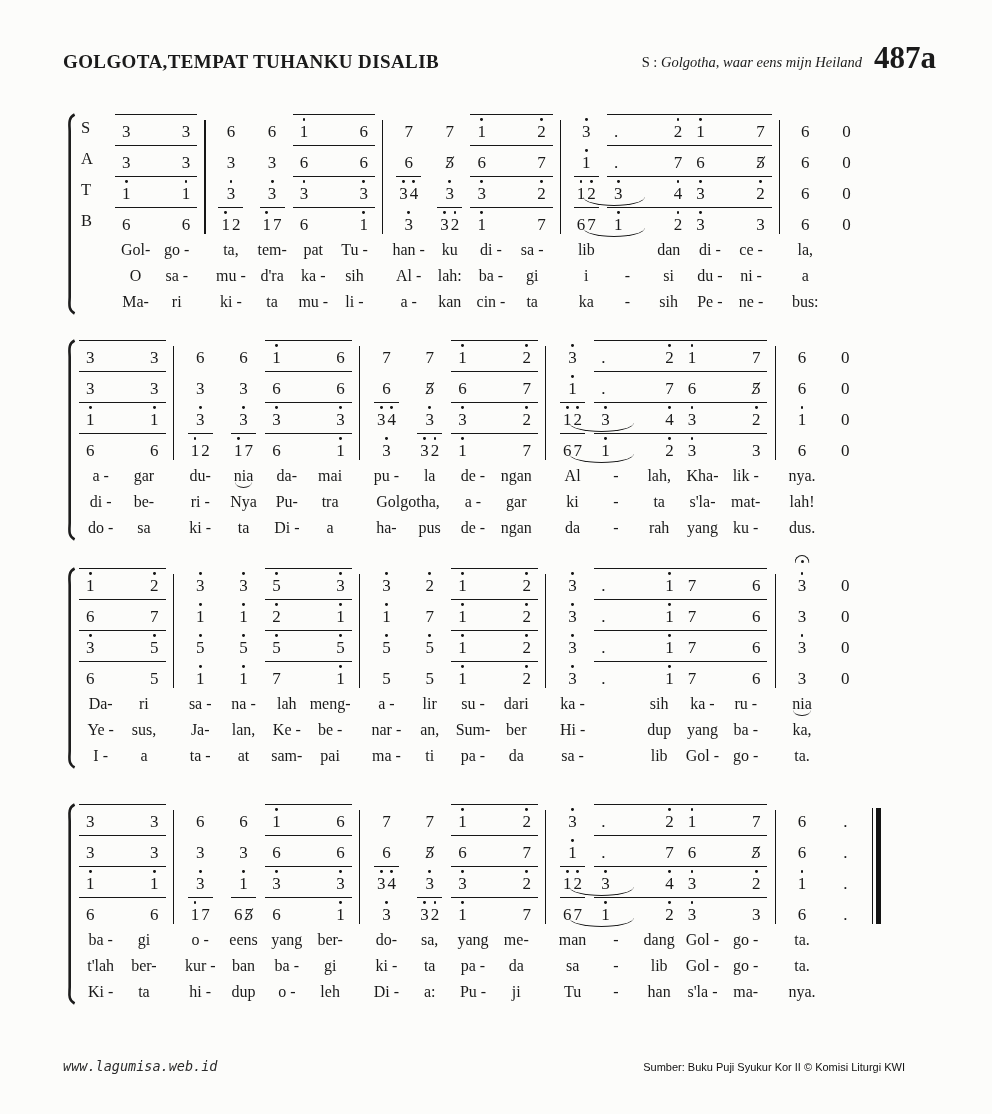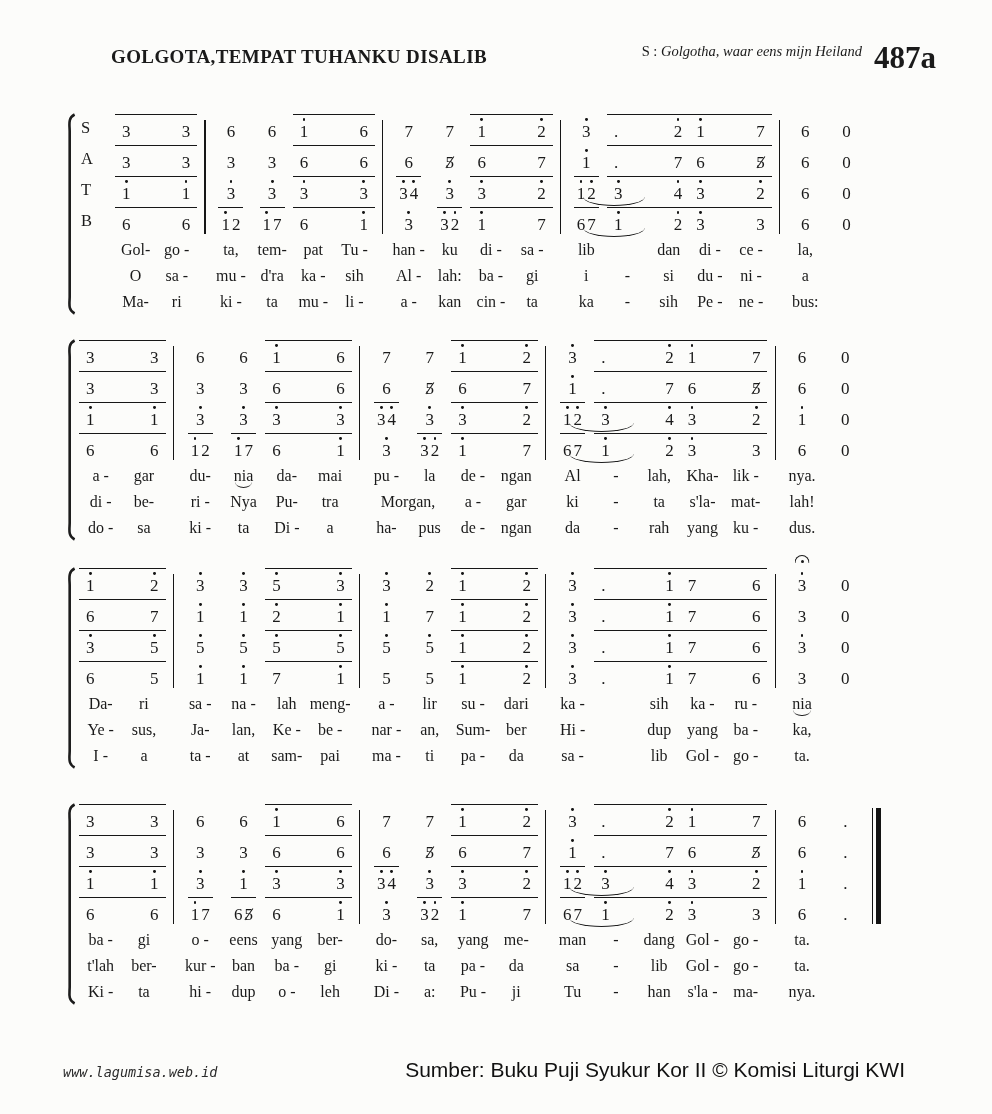--- a/index.html
+++ b/index.html
@@ -1,20 +1,20 @@
 <!DOCTYPE html>
 <html><head>
 <meta charset="utf-8">
 <style>
   html,body{margin:0;padding:0;background:#e8e8e6;}
   .page{position:relative;width:992px;height:1114px;background:#fcfcfa;color:#1a1a1a;
         font-family:"Liberation Serif",serif;overflow:hidden;box-sizing:border-box;
         padding:40px 56px 0 63px;}
   
-  header{display:flex;align-items:flex-start;margin-left:48px;}
+  header{display:flex;align-items:flex-end;}
   .hleft{flex:1;}
   .title{font-size:19px;font-weight:bold;letter-spacing:.4px;margin:6px 0 0;}
   .tempo{font-size:13px;font-style:italic;margin-top:7px;}
   .hright{text-align:right;font-size:14.5px;line-height:1.55;margin-right:12px;white-space:nowrap;}
   .hright i{}
   .hymn-no{font-size:31px;font-weight:bold;line-height:1;margin-top:2px;}
   
   #score{margin-top:40px;}
   .system{display:flex;width:824px;height:202px;}
   .system + .system{margin-top:24px;}
@@ -56,21 +56,21 @@
     width:3px;height:3px;border-radius:50%;background:#1d1d1d;}
   
   .lcell{display:flex;align-items:center;justify-content:center;font-size:16px;white-space:nowrap;}
   .syl{position:relative;line-height:1;}
   .uarc{position:absolute;left:6%;right:6%;bottom:-4px;height:5px;
     border-bottom:1.3px solid #222;border-radius:0 0 50% 50%/0 0 100% 100%;}
   
   footer{position:absolute;left:63px;right:87px;top:1058px;display:flex;
          justify-content:space-between;align-items:baseline;}
   .url{font-family:"DejaVu Sans Mono",monospace;font-style:italic;font-size:13.5px;color:#2b2b2b;}
-  .sumber{font-family:"Liberation Sans",sans-serif;font-size:21px;color:#111;}
+  .sumber{font-family:"Liberation Sans",sans-serif;font-size:11px;color:#111;}
 </style>
 </head>
 <body>
 
 <div class="page">
   <header>
     <div class="hleft">
       <div class="title">GOLGOTA,TEMPAT TUHANKU DISALIB</div>
     </div>
     <div class="hright">
@@ -1357,21 +1357,21 @@
             <span class="syl">Nya</span>
           </div>
           <div class="cell lcell">
             <span class="syl">Pu-</span>
           </div>
           <div class="cell lcell">
             <span class="syl">tra</span>
           </div>
           <div class="cell lbar"></div>
           <div class="cell lcell" style="grid-column: span 2;">
-            <span class="syl">Morgan,</span>
+            <span class="syl">Golgotha,</span>
           </div>
           <div class="cell lcell">
             <span class="syl">a -</span>
           </div>
           <div class="cell lcell">
             <span class="syl">gar</span>
           </div>
           <div class="cell lbar"></div>
           <div class="cell lcell">
             <span class="syl">ki</span>

